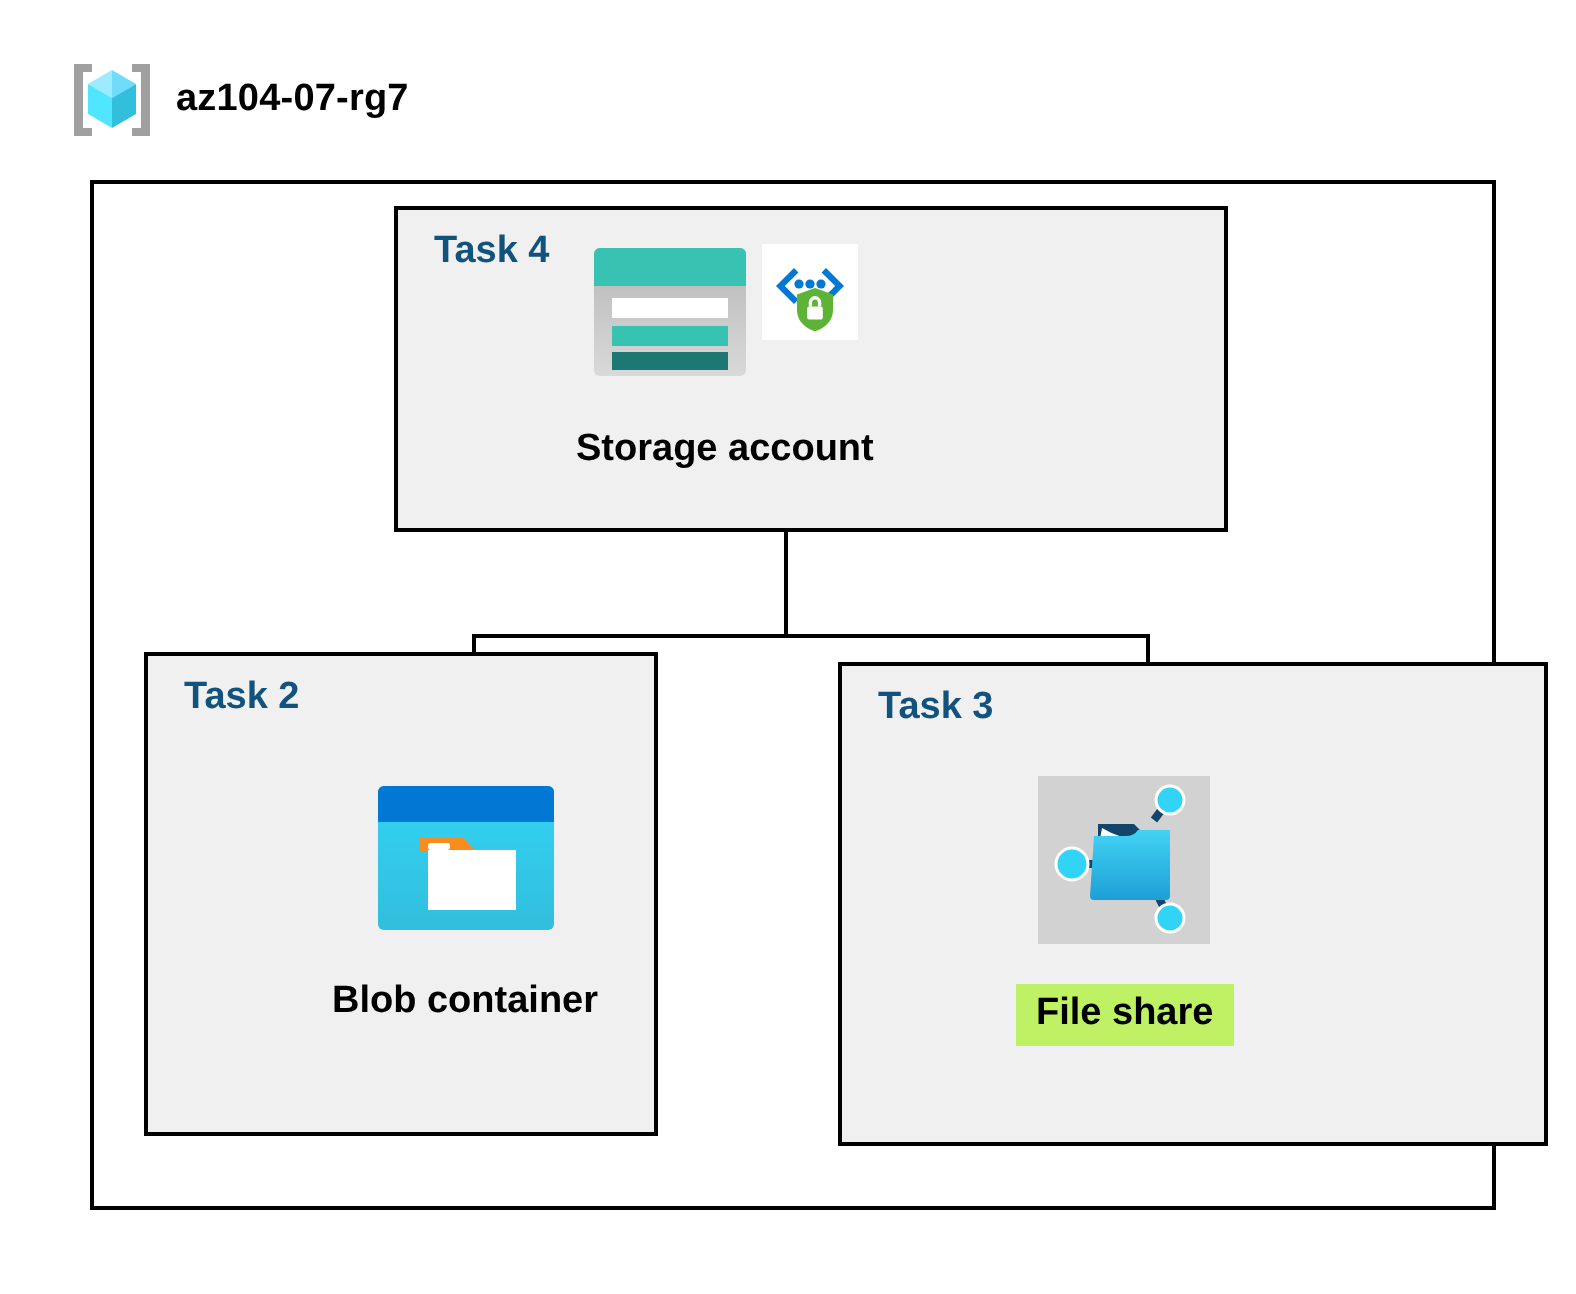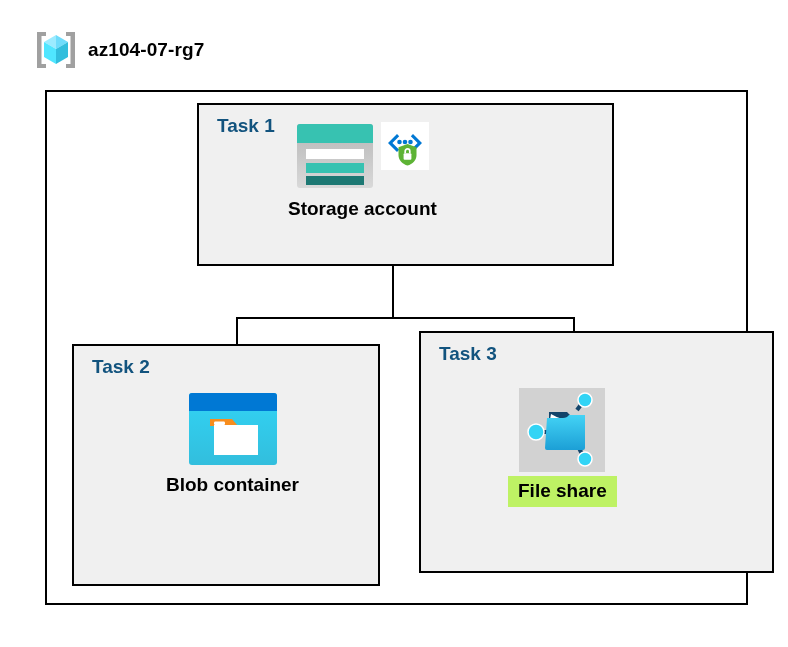--- a/index.html
+++ b/index.html
@@ -56,21 +56,21 @@
   }
 
   
   .task-box {
     position: absolute;
     background: #f0f0f0;
     border: 2px solid #000000;
     box-sizing: border-box;
   }
   #task1-box { left: 197px; top: 103px; width: 417px; height: 163px; }
-  #task2-box { left: 72px;  top: 344px; width: 308px; height: 242px; }
+  #task2-box { left: 72px;  top: 326px; width: 257px; height: 242px; }
   #task3-box { left: 419px; top: 331px; width: 355px; height: 242px; }
 
   .task-label {
     position: absolute;
     left: 18px;
     top: 10px;
     font-size: 19px;
     font-weight: bold;
     color: #12537e;
     white-space: nowrap;
@@ -81,21 +81,21 @@
     position: absolute;
     display: flex;
     flex-direction: column;
     align-items: center;
   }
   .node-caption {
     font-size: 19px;
     font-weight: bold;
     color: #000000;
     white-space: nowrap;
-    margin-top: 4px;
+    margin-top: 20px;
     padding: 3px 10px;
     line-height: 1.3;
   }
   .node-caption.highlighted {
     background: #bef264;
   }
   .icon-wrap {
     display: block;
     line-height: 0;
   }
@@ -150,21 +150,21 @@
   </div>
 
   <div class="rg-box"></div>
 
   <div class="conn" id="conn-trunk"></div>
   <div class="conn" id="conn-hbar"></div>
   <div class="conn" id="conn-left-drop"></div>
   <div class="conn" id="conn-right-drop"></div>
 
   <div class="task-box" id="task1-box">
-    <span class="task-label">Task 1</span>
+    <span class="task-label">Task 4</span>
   </div>
 
   <div class="node" id="node-storage">
     <div class="storage-icon-row">
       <span class="icon-wrap">
         <svg width="80" height="68" viewBox="0 0 80 68" xmlns="http://www.w3.org/2000/svg">
           <defs>
             <linearGradient id="stGray" x1="0" y1="0" x2="0" y2="1">
               <stop offset="0%" stop-color="#b6b6b6"></stop>
               <stop offset="100%" stop-color="#d9d9d9"></stop>

